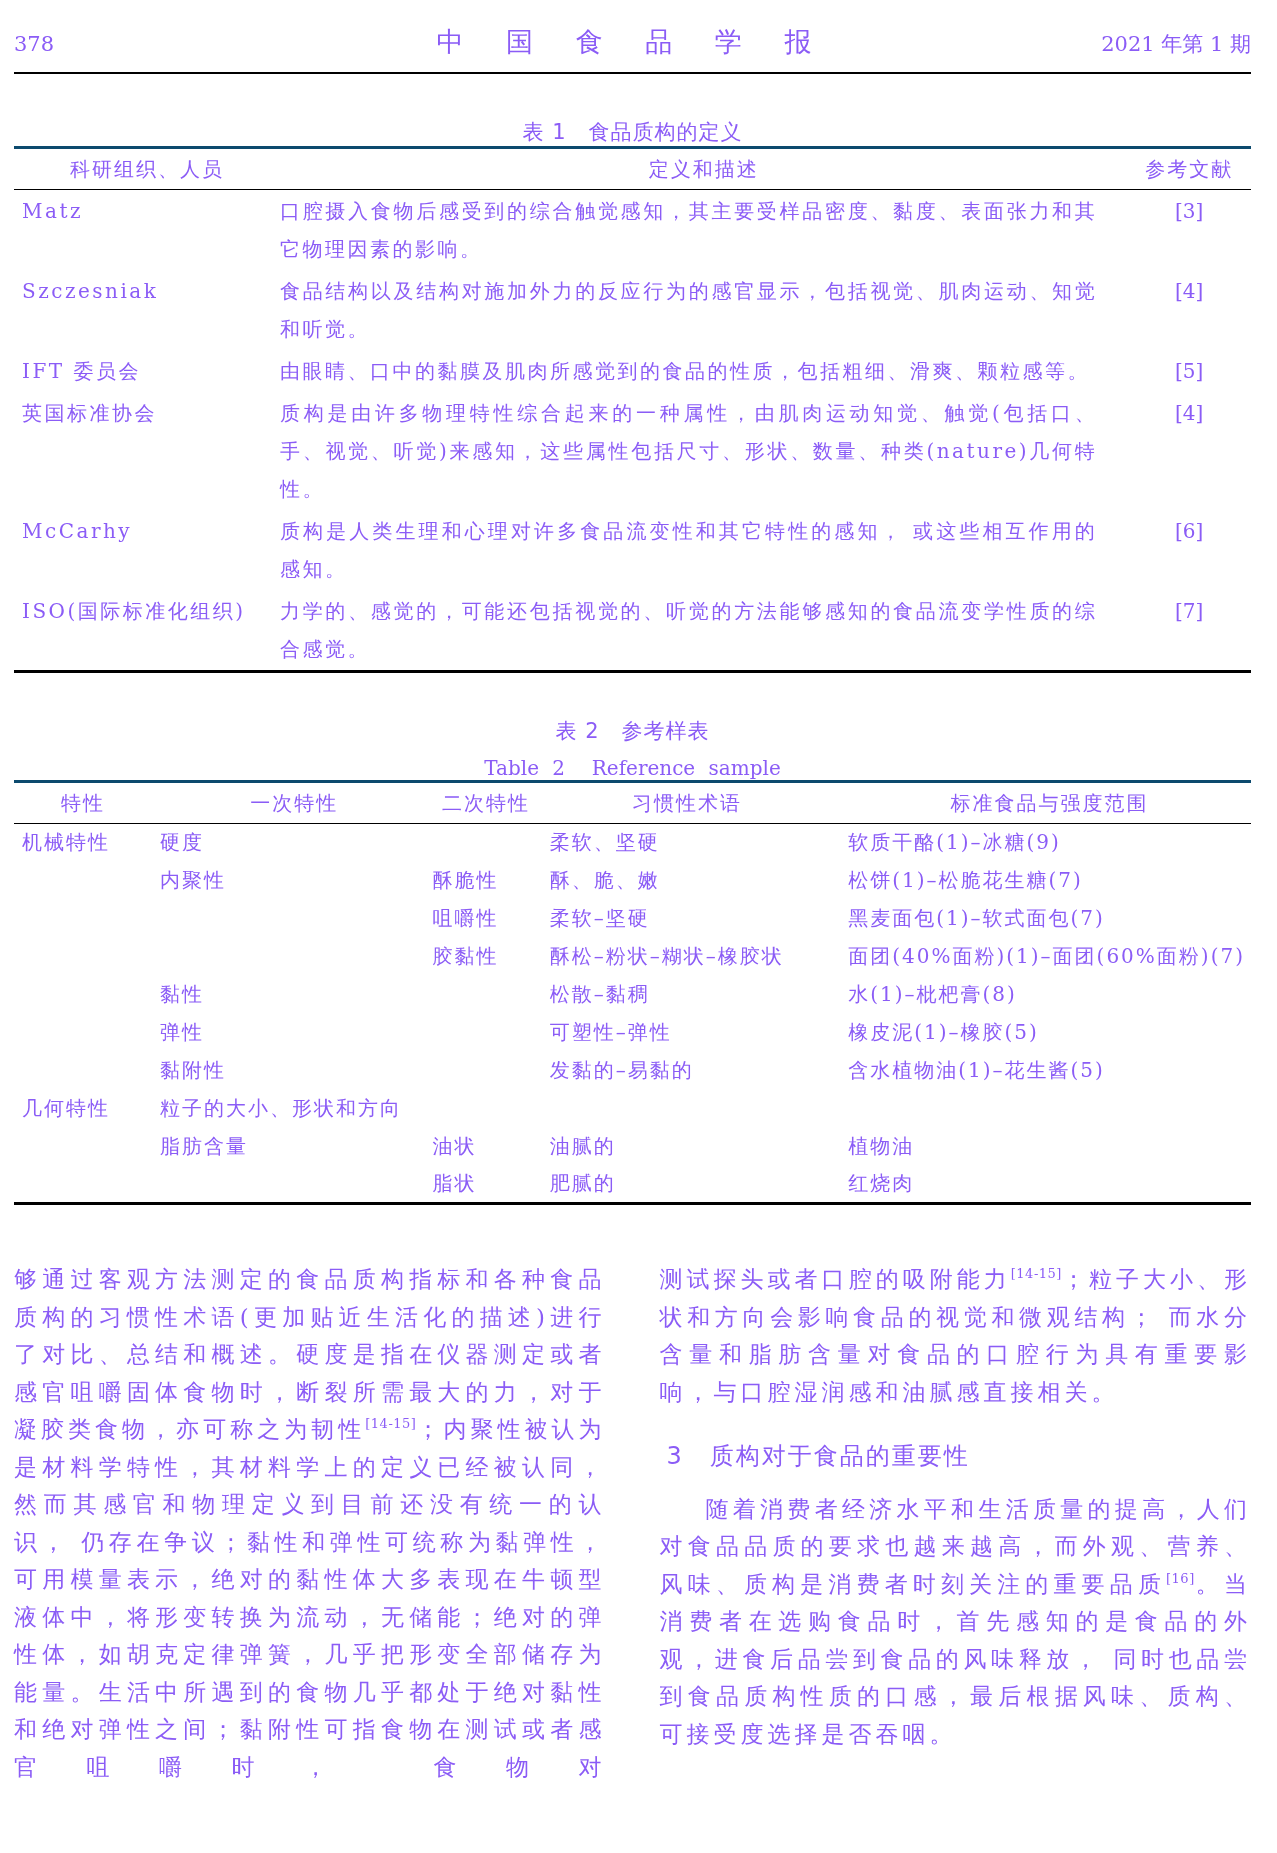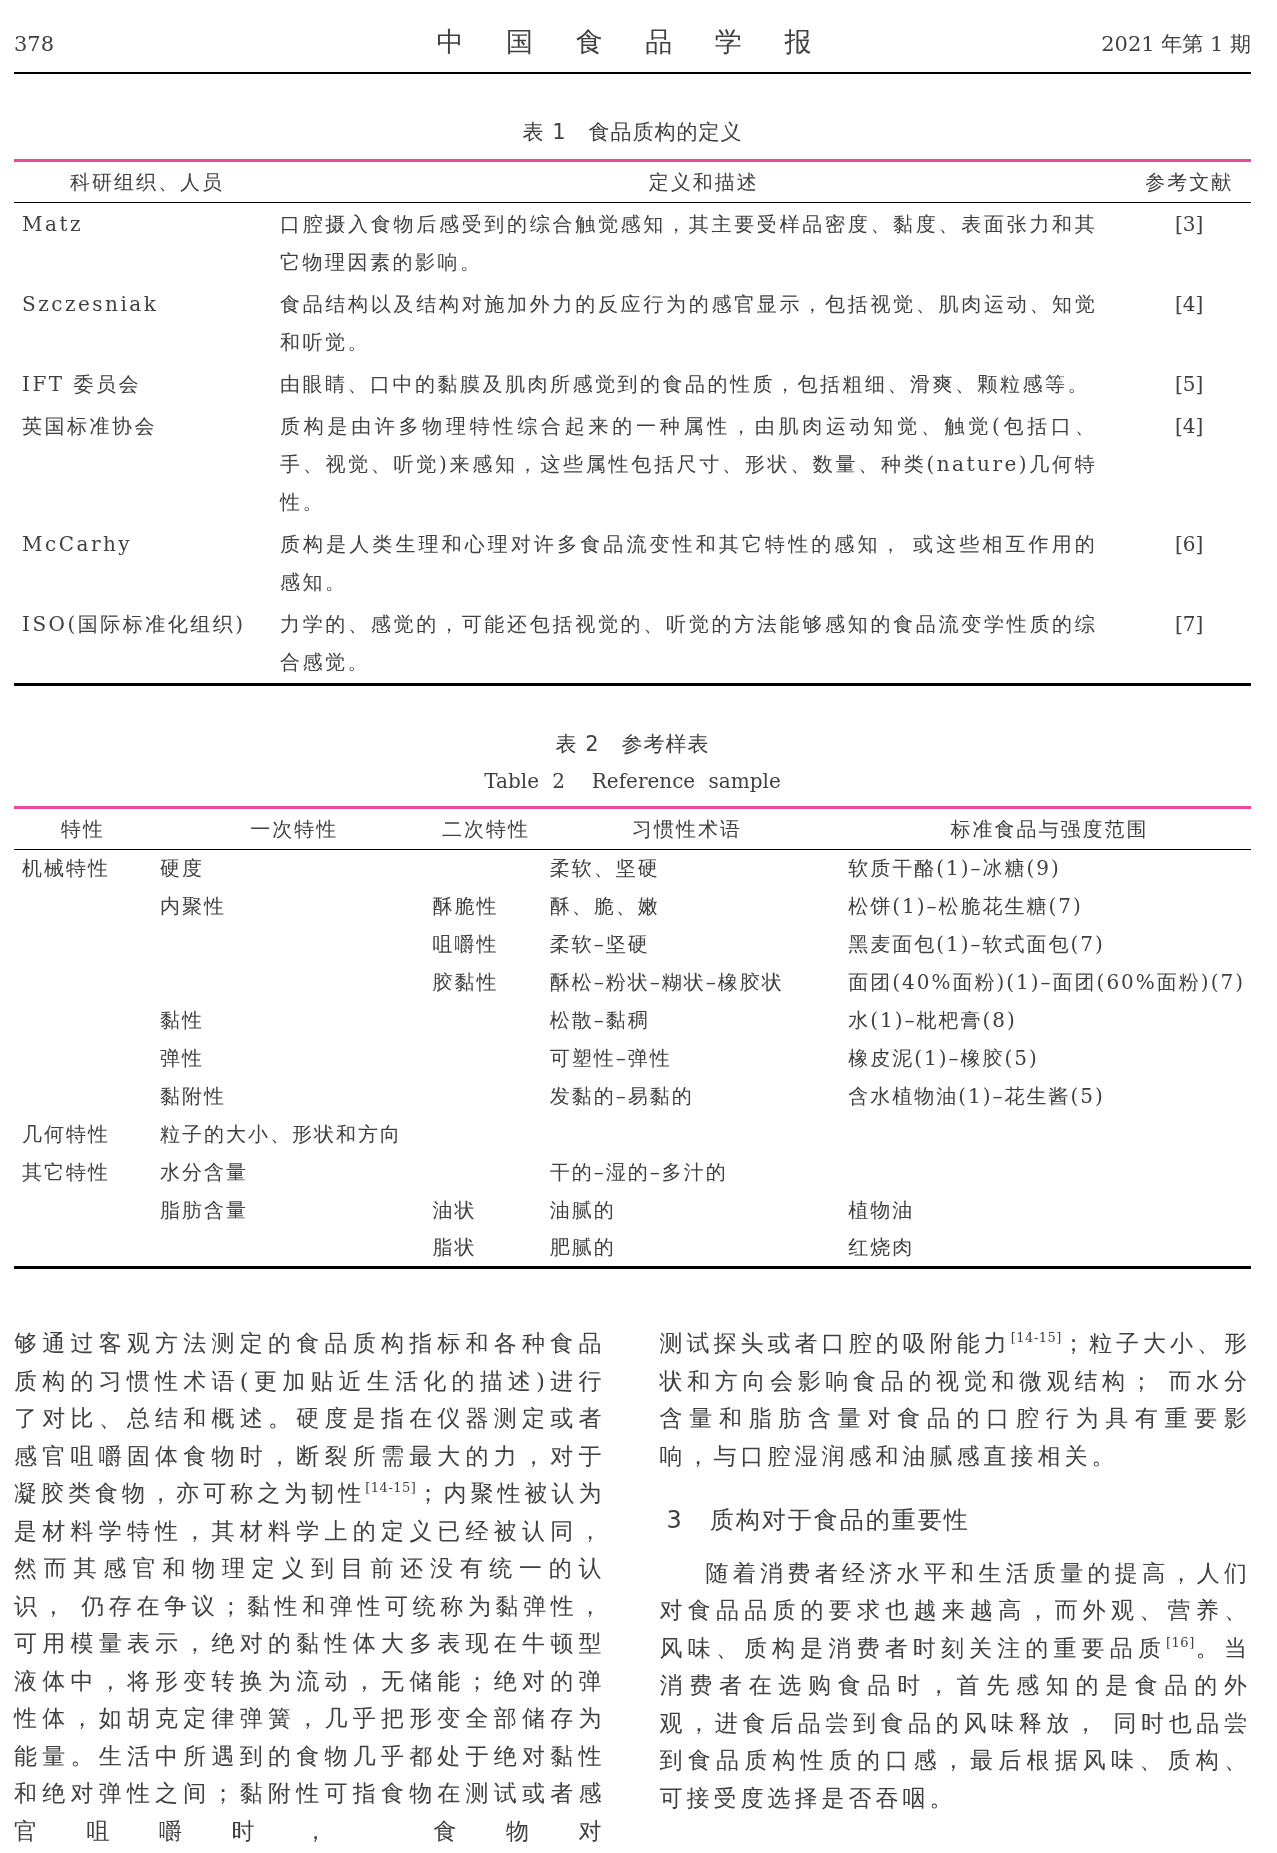--- a/index.html
+++ b/index.html
@@ -1,19 +1,19 @@
 <!DOCTYPE html>
 <html lang="zh"><head>
 <meta charset="utf-8">
 <style>
   * { margin: 0; padding: 0; box-sizing: border-box; }
   html, body { background: #ffffff; }
   .page {
     width: 1277px; height: 1853px;
-    background: #ffffff; color: #404040;
+    background: #ffffff; color: #8b5cf6;
     font-family: "DejaVu Serif", "Liberation Serif", serif;
     padding: 0 26px 0 14px;
     overflow: hidden; position: relative;
   }
   
   .pheader {
     display: flex; align-items: baseline; justify-content: space-between;
     padding-top: 24px; padding-bottom: 12px;
     border-bottom: 2.5px solid #000;
   }
@@ -22,22 +22,22 @@
   .issue { font-size: 21px; width: 180px; text-align: right; white-space: nowrap; }
   
   .cap-zh {
     text-align: center; font-family: "DejaVu Sans", "Liberation Sans", sans-serif;
     font-weight: normal; font-size: 21px; letter-spacing: 1px;
     margin-top: 44px; white-space: pre-wrap;
   }
   .cap-en { text-align: center; font-size: 20px; margin-top: 11px; word-spacing: 7px; white-space: pre-wrap; }
   
   table.tbl {
-    width: 100%; border-collapse: collapse; margin-top: 13px;
-    border-top: 3px solid #ec4899; border-bottom: 3px solid #000;
+    width: 100%; border-collapse: collapse; 
+    border-top: 3px solid #0c4a6e; border-bottom: 3px solid #000;
   }
   table.tbl th {
     font-weight: 400; font-size: 20px; letter-spacing: 2px;
     padding: 7px 0 6px; border-bottom: 1.5px solid #000; text-align: center; white-space: nowrap;
   }
   table.t1 td { font-size: 20px; letter-spacing: 2.5px; line-height: 38px; vertical-align: top; padding: 2px 0; }
   table.t1 td.c-org { width: 21.5%; padding-left: 8px; }
   table.t1 td.c-def { width: 68.5%; text-align: justify; padding-right: 30px; }
   table.t1 td.c-ref { width: 10%; text-align: center; letter-spacing: 0; }
   table.t2 td { font-size: 20px; letter-spacing: 2px; height: 38px; vertical-align: middle; white-space: nowrap; }
@@ -180,27 +180,20 @@
             <td class="c4">含水植物油(1)–花生酱(5)</td>
           </tr>
           <tr>
             <td class="c0">几何特性</td>
             <td class="c1">粒子的大小、形状和方向</td>
             <td class="c2"></td>
             <td class="c3"></td>
             <td class="c4"></td>
           </tr>
           <tr>
-            <td class="c0">其它特性</td>
-            <td class="c1">水分含量</td>
-            <td class="c2"></td>
-            <td class="c3">干的–湿的–多汁的</td>
-            <td class="c4"></td>
-          </tr>
-          <tr>
             <td class="c0"></td>
             <td class="c1">脂肪含量</td>
             <td class="c2">油状</td>
             <td class="c3">油腻的</td>
             <td class="c4">植物油</td>
           </tr>
           <tr>
             <td class="c0"></td>
             <td class="c1"></td>
             <td class="c2">脂状</td>

